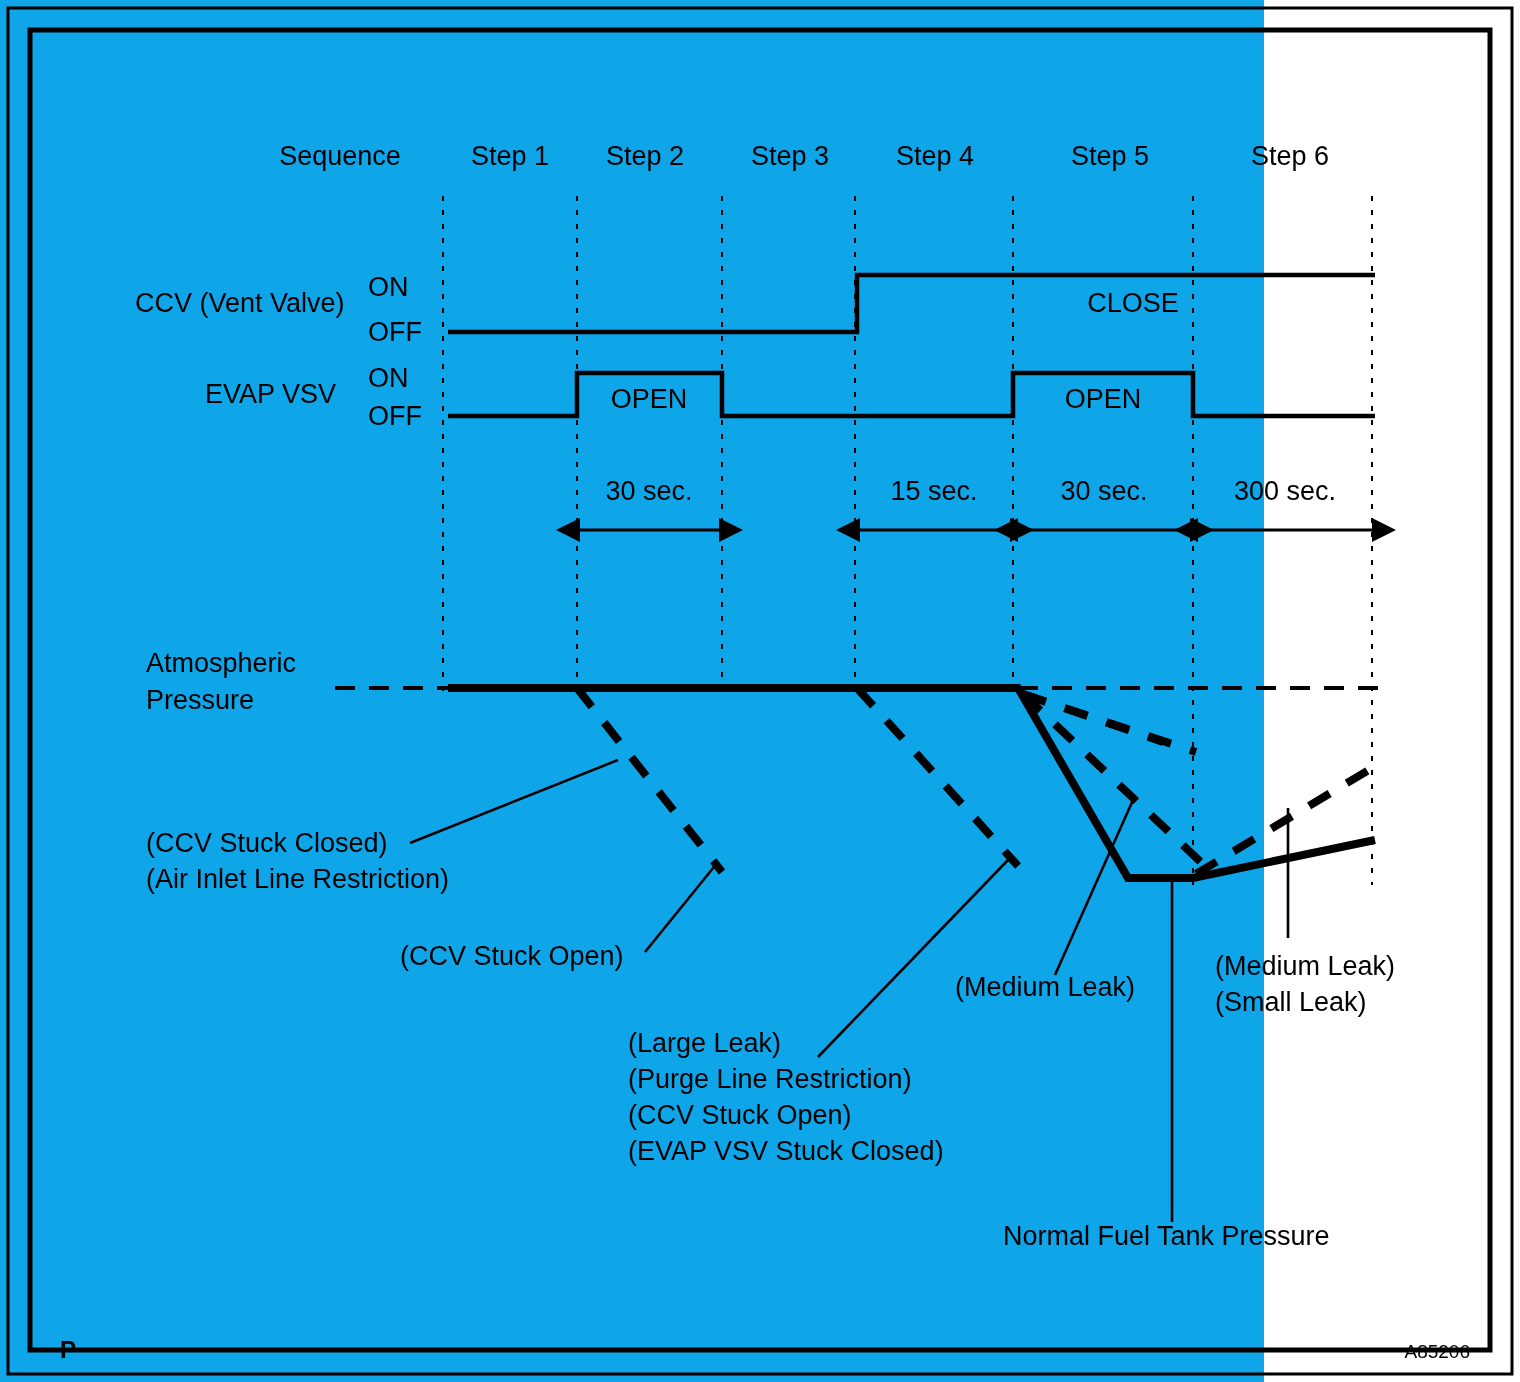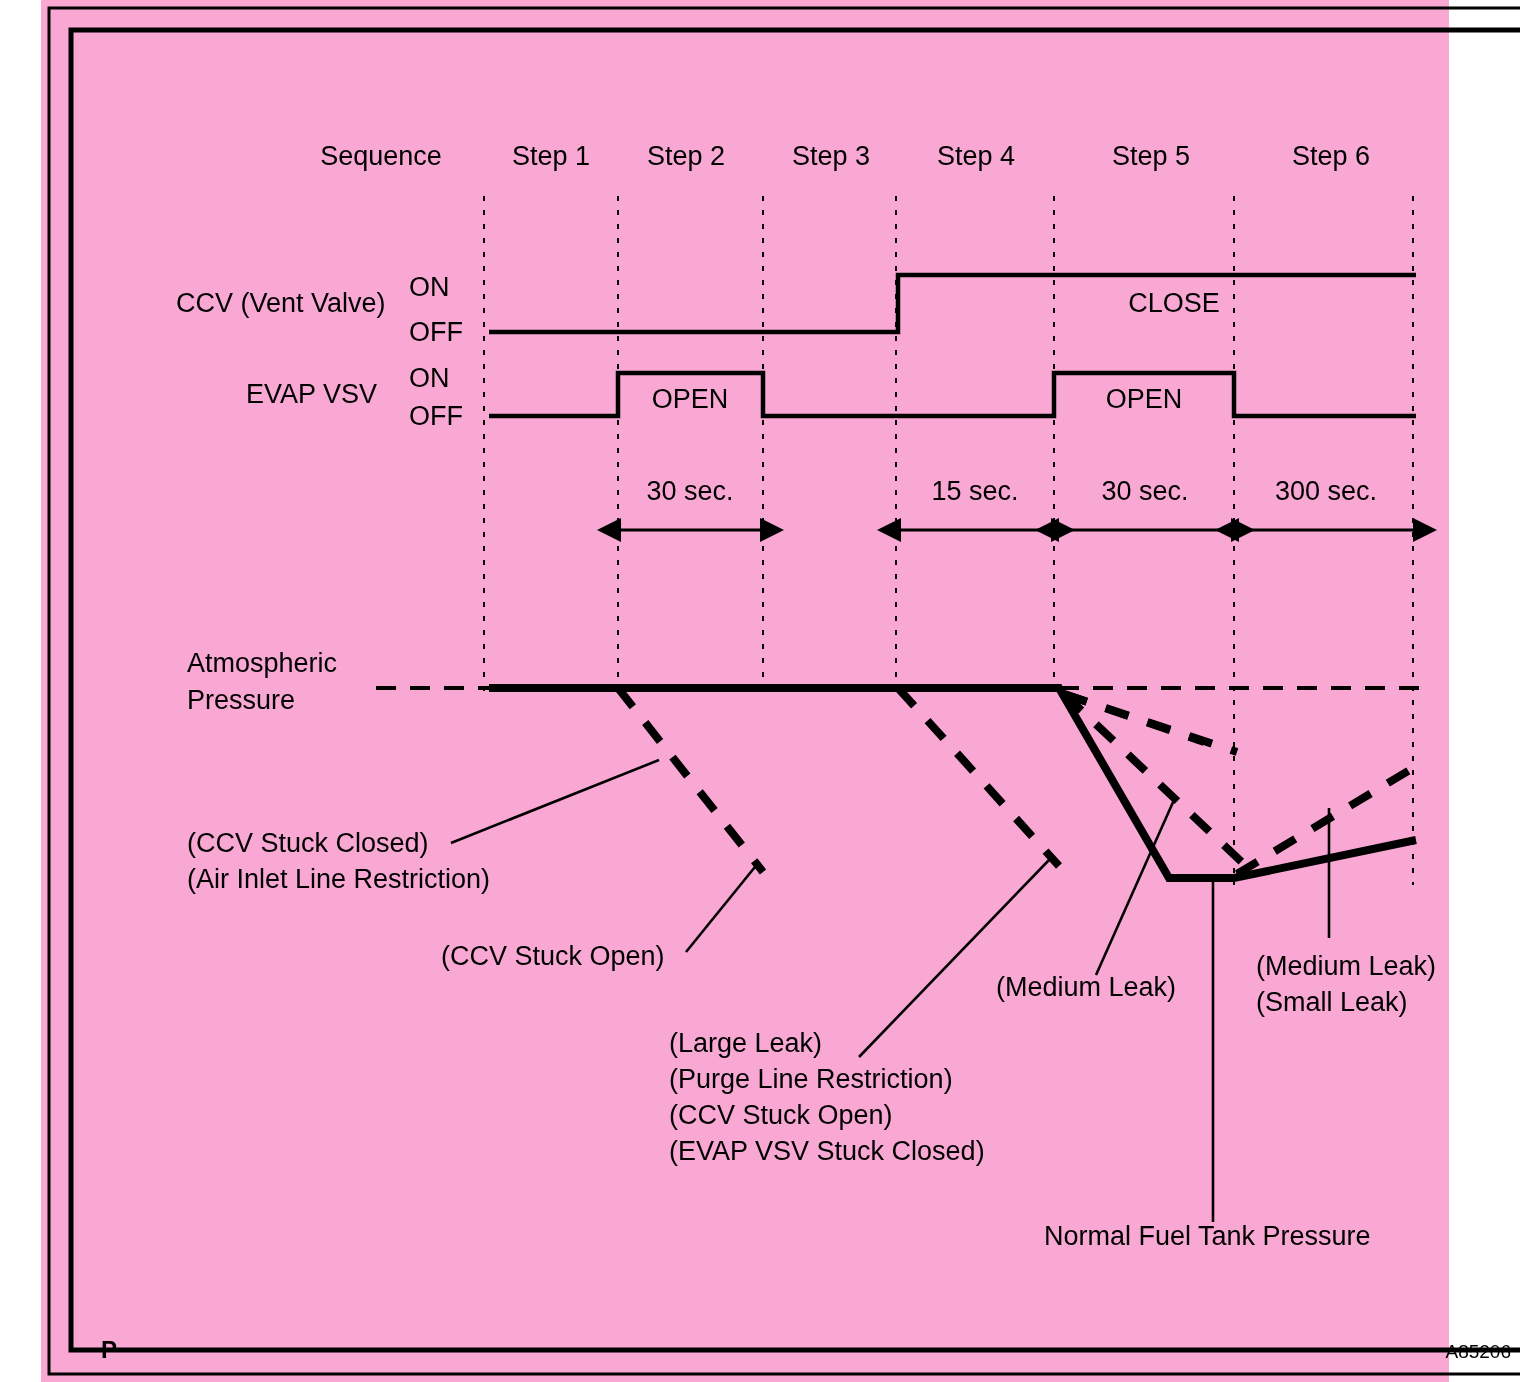--- a/index.html
+++ b/index.html
@@ -8,24 +8,23 @@
     background: #ffffff;
   }
   body {
     width: 1520px;
     height: 1382px;
     font-family: "Liberation Sans", sans-serif;
     overflow: hidden;
   }
   #page {
     position: relative;
-    width: 1408px;
+    width: 1264px;
     height: 1382px;
-    background: #f9a8d4;
-    margin-left: 41px;
+    background: #0ea5e9;
   }
   svg.diagram {
     position: absolute;
     top: 0;
     left: 0;
     width: 1520px;
     height: 1382px;
   }
   text {
     font-family: "Liberation Sans", sans-serif;

